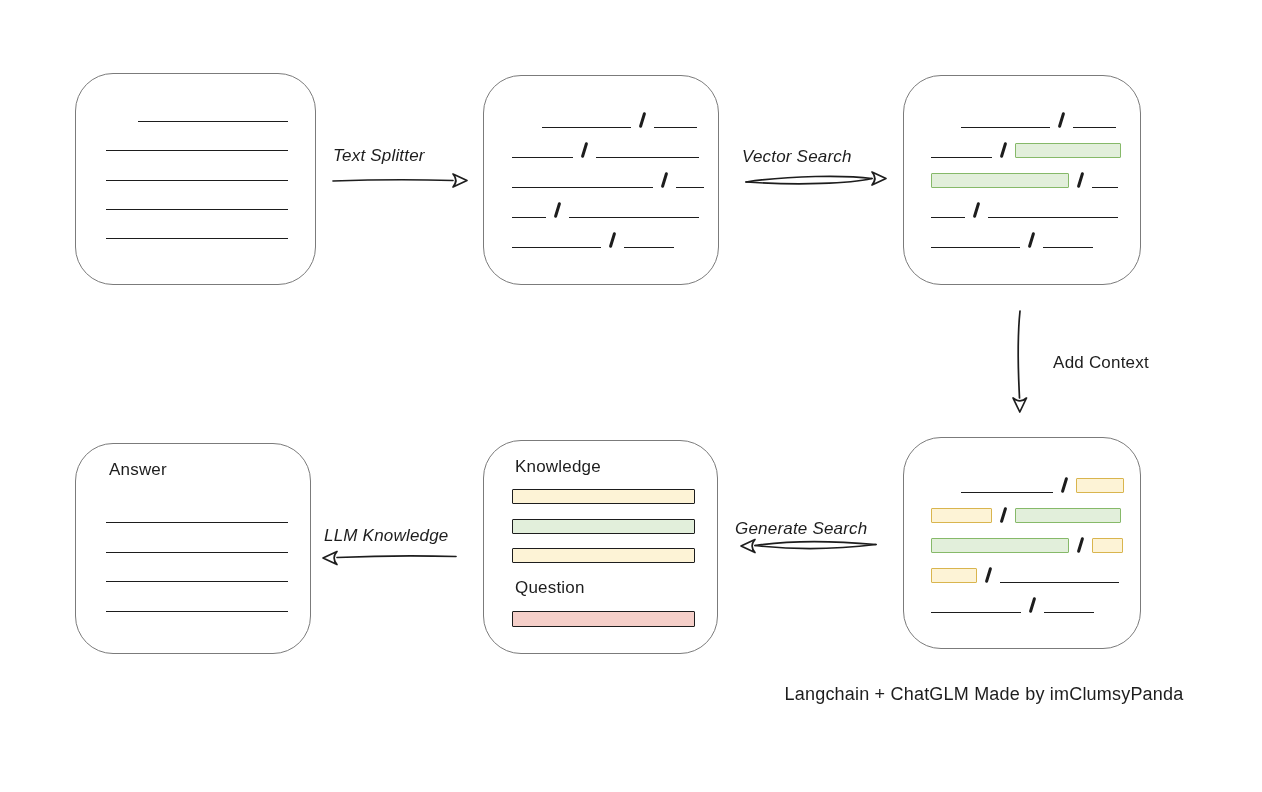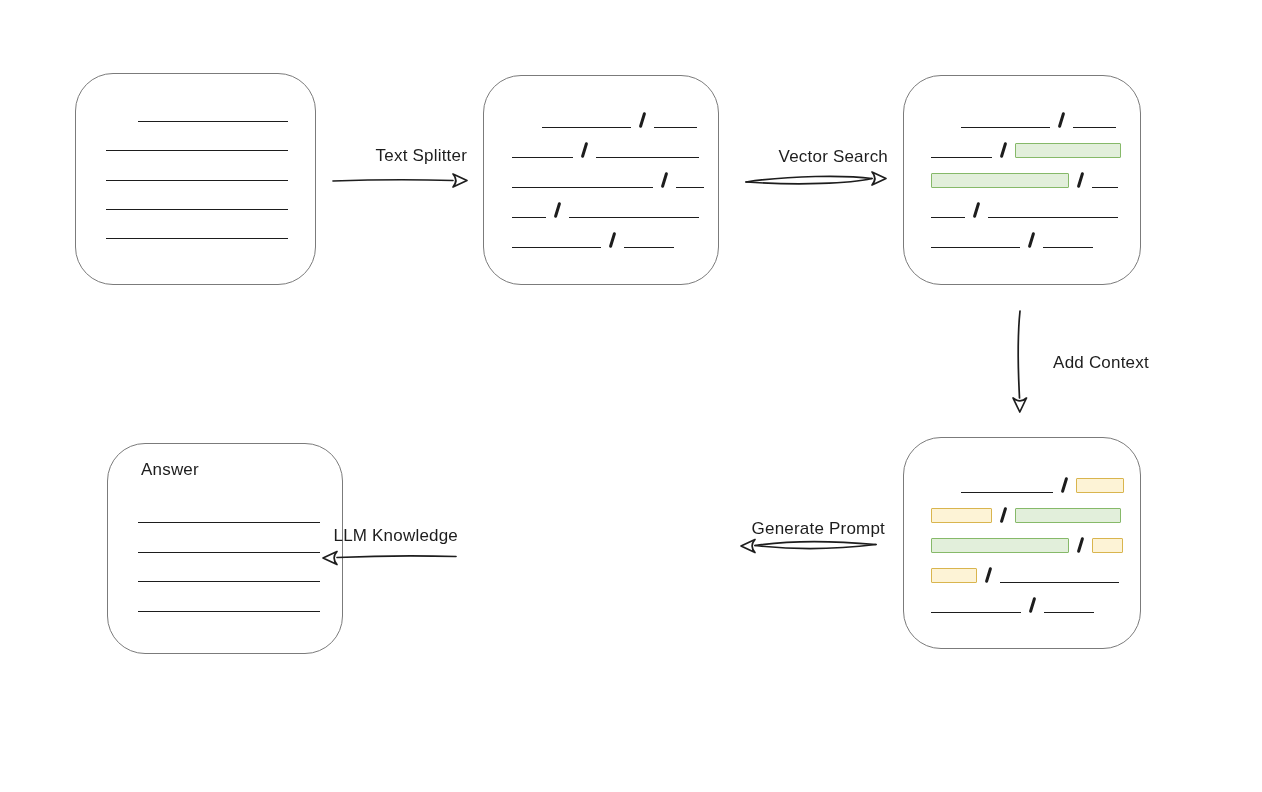--- a/index.html
+++ b/index.html
@@ -14,21 +14,21 @@
   html,body{width:1262px;height:792px;background:var(--bg);overflow:hidden;
     font-family:"Liberation Sans","DejaVu Sans",sans-serif;color:var(--ink);}
   #canvas{position:absolute;left:0;top:0;width:1262px;height:792px;background:var(--bg);}
 
   .box{position:absolute;border:1.5px solid var(--box-border);border-radius:38px;background:#fff;}
   #box-document{left:75px;top:73px;width:241px;height:212px;padding:46px 0 0 30px;}
   #box-chunks{left:483px;top:75px;width:236px;height:210px;padding:22px 0 0 28px;}
   #box-vector{left:903px;top:75px;width:238px;height:210px;padding:22px 0 0 27px;}
   #box-context{left:903px;top:437px;width:238px;height:212px;padding:25px 0 0 27px;}
   #box-prompt{left:483px;top:440px;width:235px;height:214px;padding:16px 0 0 28px;}
-  #box-answer{left:75px;top:443px;width:236px;height:211px;padding:16px 11px 0 30px;margin-left:32px;}
+  #box-answer{left:75px;top:443px;width:236px;height:211px;padding:16px 11px 0 30px;}
 
   .doc-line{height:2px;border-bottom:1.8px solid var(--ink);margin-bottom:27.3px;}
   #box-answer .doc-line{margin-bottom:27.7px;}
 
   .seg-row{display:flex;align-items:flex-end;height:30px;column-gap:6px;}
   .seg-line{height:2px;border-bottom:1.8px solid var(--ink);}
   .seg-slash{width:3px;height:16px;background:var(--ink);border-radius:1.5px;
     transform:rotate(17deg);margin:0 4px;}
   .seg-bar{height:15px;border:1.5px solid;border-radius:1px;}
   .c-green{background:var(--green-fill);border-color:var(--green-border);}
@@ -37,21 +37,21 @@
 
   .box-heading{font-size:17px;letter-spacing:.2px;margin-left:3px;}
   .stack-bar{width:183px;height:15px;border:1.5px solid;border-radius:1px;margin-bottom:14.5px;}
   #knowledge-bars{margin-top:12px;}
   #question-heading{margin-top:1px;}
   #question-bars{margin-top:13px;}
   #question-bars .stack-bar{height:16px;}
   #answer-lines{margin-top:41px;}
 
   .arrow-label{position:absolute;font-size:17px;letter-spacing:.2px;white-space:nowrap;text-align:center;}
-  .center{text-align:right;}
+  .center{text-align:left;font-style:italic;}
   #lbl-text-splitter{left:333px;top:146px;width:134px;}
   #lbl-vector-search{left:742px;top:147px;width:146px;}
   #lbl-add-context{left:1036px;top:353px;width:130px;}
   #lbl-generate-prompt{left:735px;top:519px;width:150px;}
   #lbl-llm-response{left:324px;top:526px;width:134px;}
   #caption{position:absolute;left:780px;top:684px;width:408px;text-align:center;
     font-size:18px;letter-spacing:.2px;white-space:nowrap;}
 
   #arrow-layer{position:absolute;left:0;top:0;}
   #arrow-layer path{stroke:var(--ink);stroke-width:1.7;fill:none;
@@ -155,20 +155,32 @@
           <div class="seg-line" style="width: 119px;"></div>
         </div>
         <div class="seg-row">
           <div class="seg-line" style="width: 90px;"></div>
           <div class="seg-slash"></div>
           <div class="seg-line" style="width: 50px;"></div>
         </div>
       </div>
   </div>
 
+  <div class="box" id="box-prompt">
+    <div class="box-heading">Knowledge</div>
+    <div id="knowledge-bars">
+        <div class="stack-bar c-yellow"></div>
+        <div class="stack-bar c-green"></div>
+        <div class="stack-bar c-yellow"></div>
+      </div>
+    <div class="box-heading" id="question-heading">Question</div>
+    <div id="question-bars">
+        <div class="stack-bar c-red"></div>
+      </div>
+  </div>
 
   <div class="box" id="box-answer">
     <div class="box-heading">Answer</div>
     <div id="answer-lines">
         <div class="doc-line" style="width: 182px; margin-left: 0px;"></div>
         <div class="doc-line" style="width: 182px; margin-left: 0px;"></div>
         <div class="doc-line" style="width: 182px; margin-left: 0px;"></div>
         <div class="doc-line" style="width: 182px; margin-left: 0px;"></div>
       </div>
   </div>
@@ -194,16 +206,17 @@
     </g>
     <g>
       <path d="M456,556.5 C410,555 370,556 337,557.5"></path>
       <path d="M337,551.5 L323,558 L337,564.5 C333,560 333,556 337,551.5 Z"></path>
     </g>
   </svg>
 
   <div class="arrow-label center" id="lbl-text-splitter">Text Splitter</div>
   <div class="arrow-label center" id="lbl-vector-search">Vector Search</div>
   <div class="arrow-label" id="lbl-add-context">Add Context</div>
-  <div class="arrow-label center" id="lbl-generate-prompt">Generate Prompt</div>
+  <div class="arrow-label center" id="lbl-generate-prompt">Generate Search</div>
   <div class="arrow-label center" id="lbl-llm-response">LLM Knowledge</div>
 
+  <div id="caption">Langchain + ChatGLM Made by imClumsyPanda</div>
 </div>
 
 </body></html>

